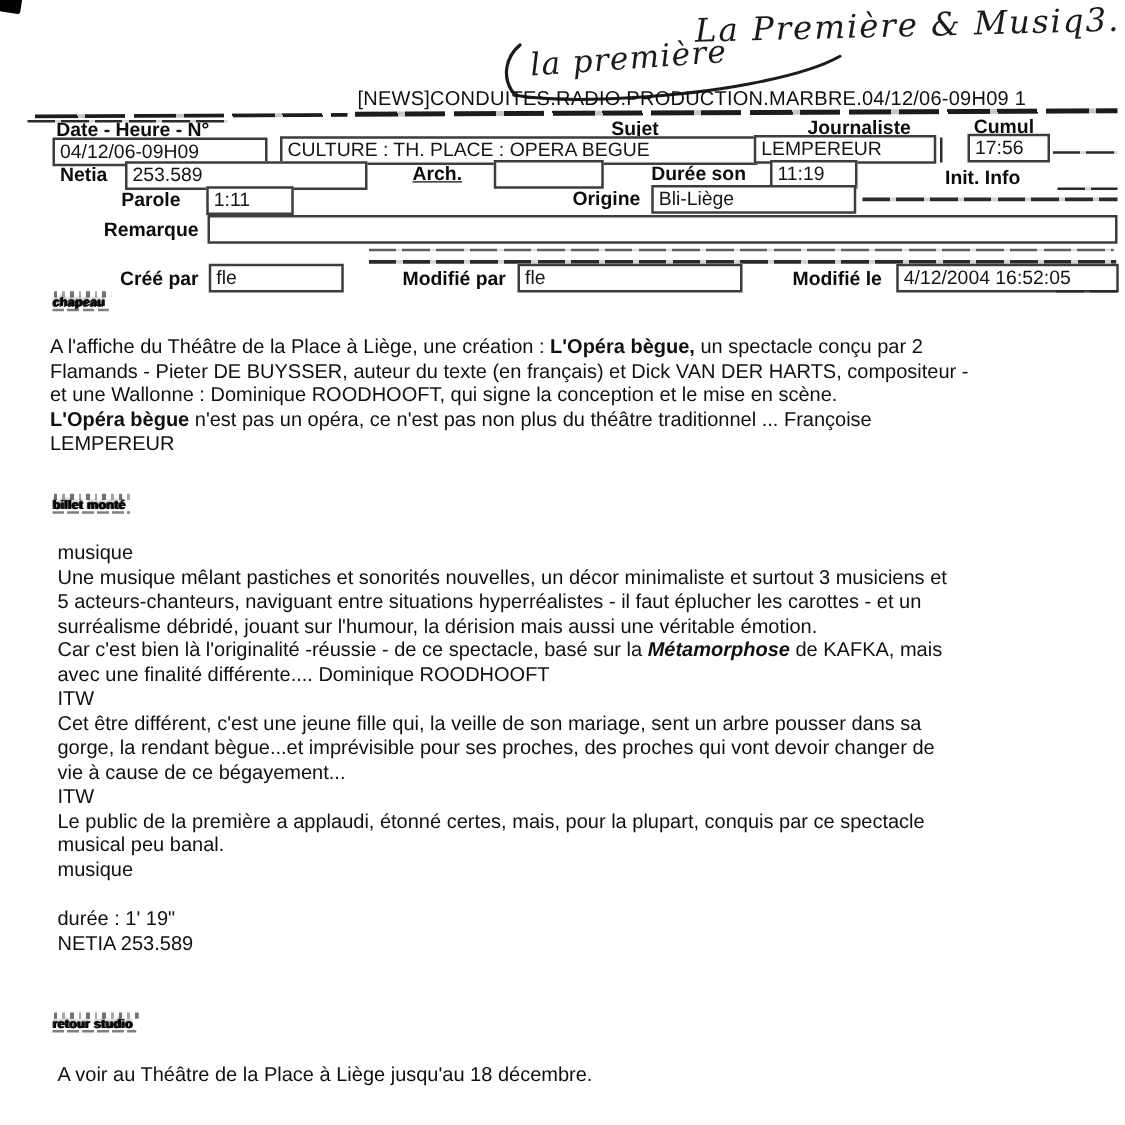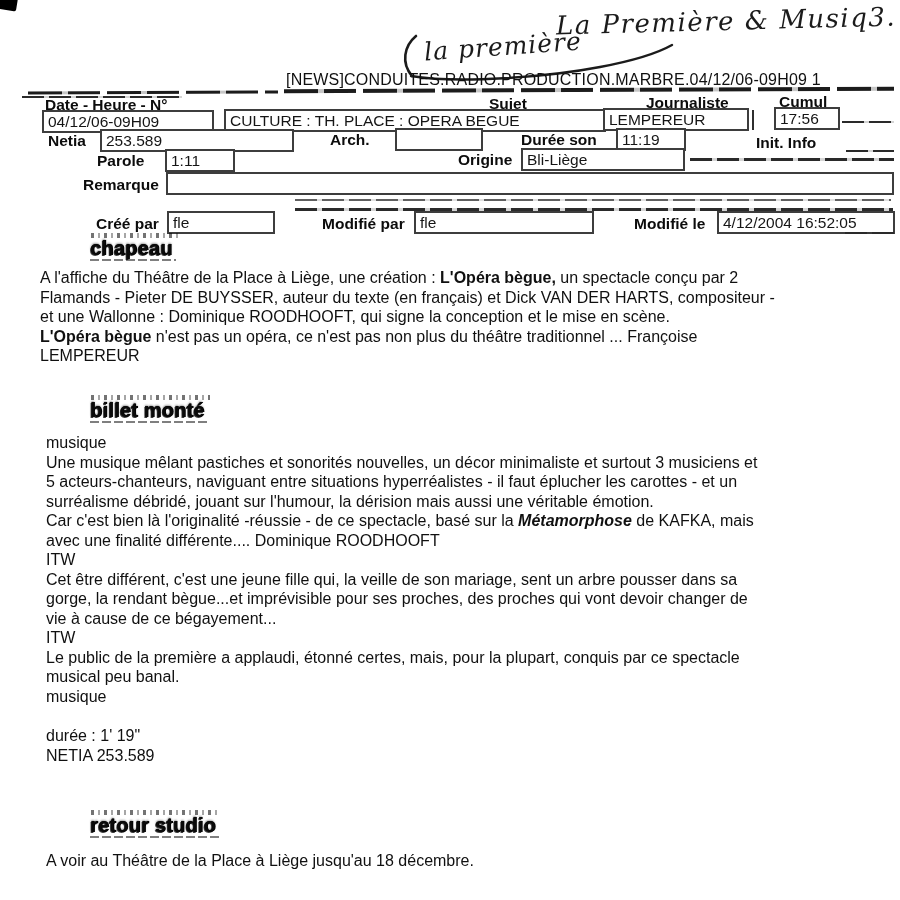--- a/index.html
+++ b/index.html
@@ -21,23 +21,22 @@
     background:repeating-linear-gradient(90deg,#2a2a2a 0 22px,rgba(42,42,42,.2) 22px 27px);}
   .tick-v{position:absolute;width:2px;background:#2f2f2f;}
   
   .flabel{position:absolute;font-weight:bold;font-size:15.5px;white-space:nowrap;color:#0c0c0c;}
   .fbox{
     position:absolute;border:2px solid #3d3d3d;background:#fff;
     font-size:15.5px;line-height:19px;height:19px;padding:0 4px;white-space:nowrap;color:#151515;
   }
   
   .section-heading{
-    position:absolute;font-weight:bold;font-size:20px;color:#0a0a0a;letter-spacing:.2px;
+    position:absolute;font-weight:bold;font-size:10px;color:#0a0a0a;letter-spacing:.2px;
     text-shadow:.7px 0 0 #000,-.7px .5px 0 rgba(25,25,25,.85),0 -1.5px 2px rgba(50,50,50,.5);
-    margin-left:48px;
   }
   .section-heading::before{
     content:"";position:absolute;left:1px;right:-5px;top:-4px;height:5px;
     background:repeating-linear-gradient(90deg,rgba(0,0,0,.55) 0 3px,transparent 3px 7px,rgba(0,0,0,.35) 7px 9px,transparent 9px 13px);
     filter:blur(.4px);
   }
   .section-heading::after{
     content:"";position:absolute;left:0;right:-3px;bottom:-1px;height:2px;
     background:repeating-linear-gradient(90deg,rgba(0,0,0,.5) 0 9px,transparent 9px 12px);
   }
@@ -72,21 +71,21 @@
 
   <div class="fbox" style="left:42px;top:110px;width:160px;">04/12/06-09H09</div>
   <div class="fbox" style="left:224px;top:109px;width:370px;">CULTURE : TH. PLACE : OPERA BEGUE</div>
   <div class="fbox" style="left:603px;top:108px;width:134px;">LEMPEREUR</div>
   <div class="fbox" style="left:774px;top:107px;width:54px;">17:56</div>
   <div class="tick-v" style="left:752px;top:110px;height:20px;"></div>
   <div class="dashline" style="left:842px;top:121px;width:52px;height:2px;"></div>
 
   <div class="flabel" style="left:48px;top:132px;">Netia</div>
   <div class="fbox" style="left:100px;top:129px;width:182px;">253.589</div>
-  <div class="flabel" style="left:330px;top:131px;">Arch.</div>
+  <div class="flabel" style="left:330px;top:131px;text-decoration:underline;">Arch.</div>
   <div class="fbox" style="left:395px;top:128px;width:76px;"></div>
   <div class="flabel" style="left:521px;top:131px;">Durée son</div>
   <div class="fbox" style="left:616px;top:128px;width:58px;">11:19</div>
   <div class="flabel" style="left:756px;top:134px;">Init. Info</div>
   <div class="dashline" style="left:846px;top:150px;width:48px;height:2px;"></div>
 
   <div class="flabel" style="left:97px;top:152px;">Parole</div>
   <div class="fbox" style="left:165px;top:149px;width:58px;">1:11</div>
   <div class="flabel" style="left:458px;top:151px;">Origine</div>
   <div class="fbox" style="left:521px;top:148px;width:152px;">Bli-Liège</div>

